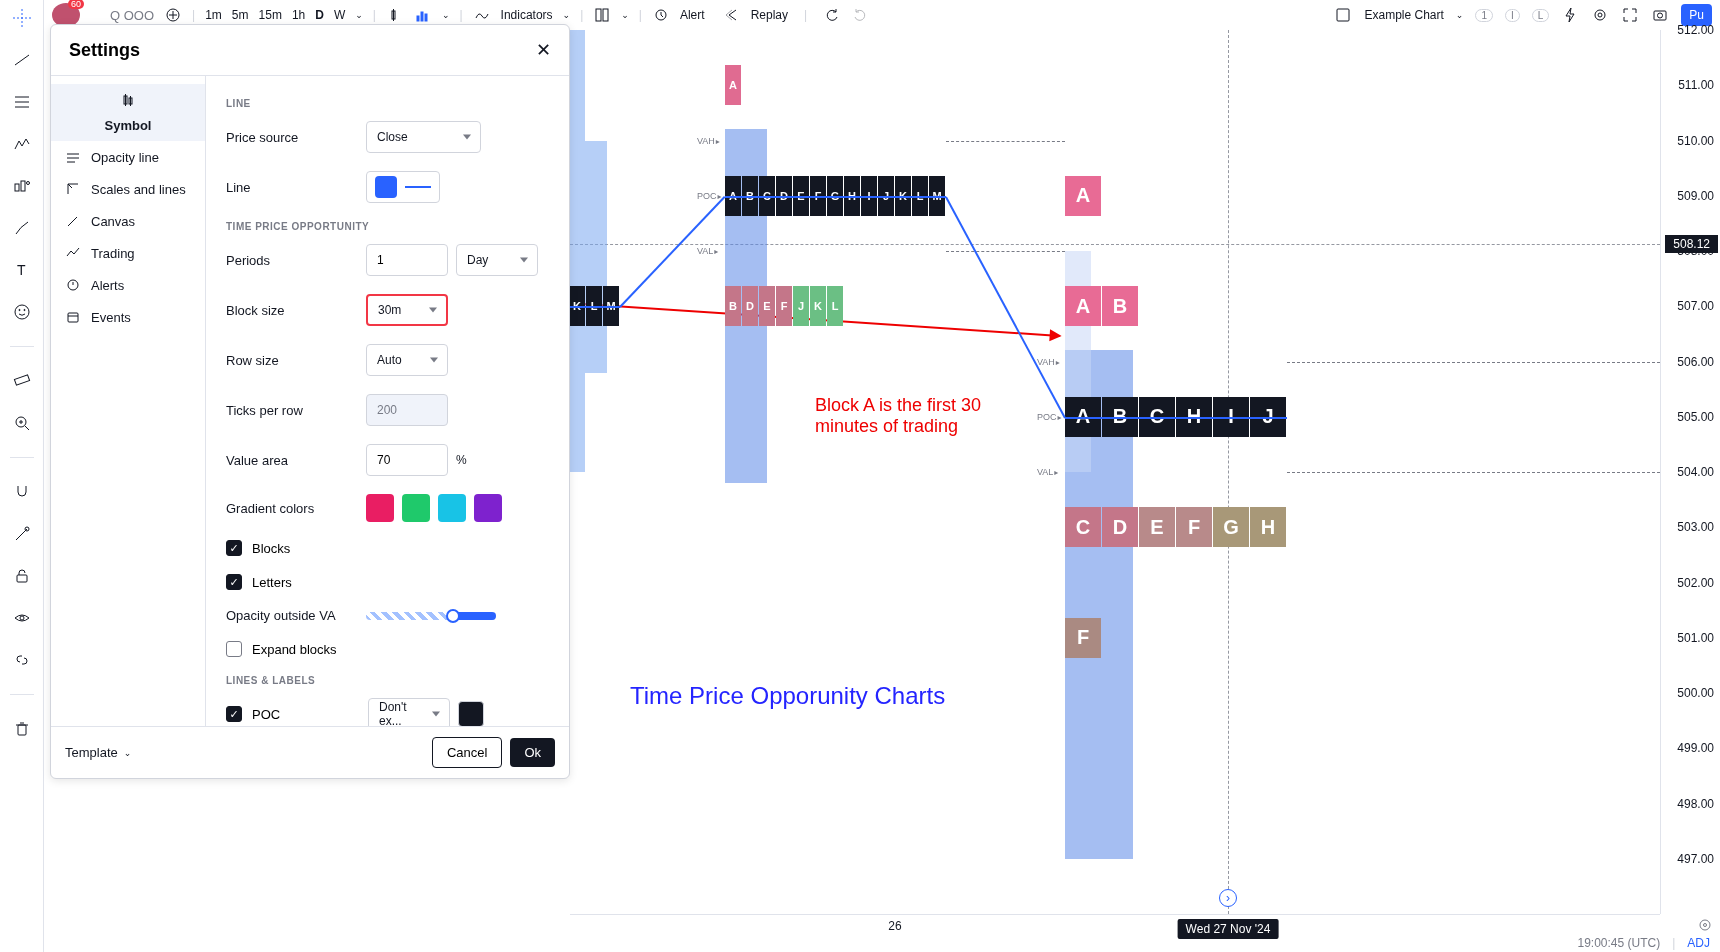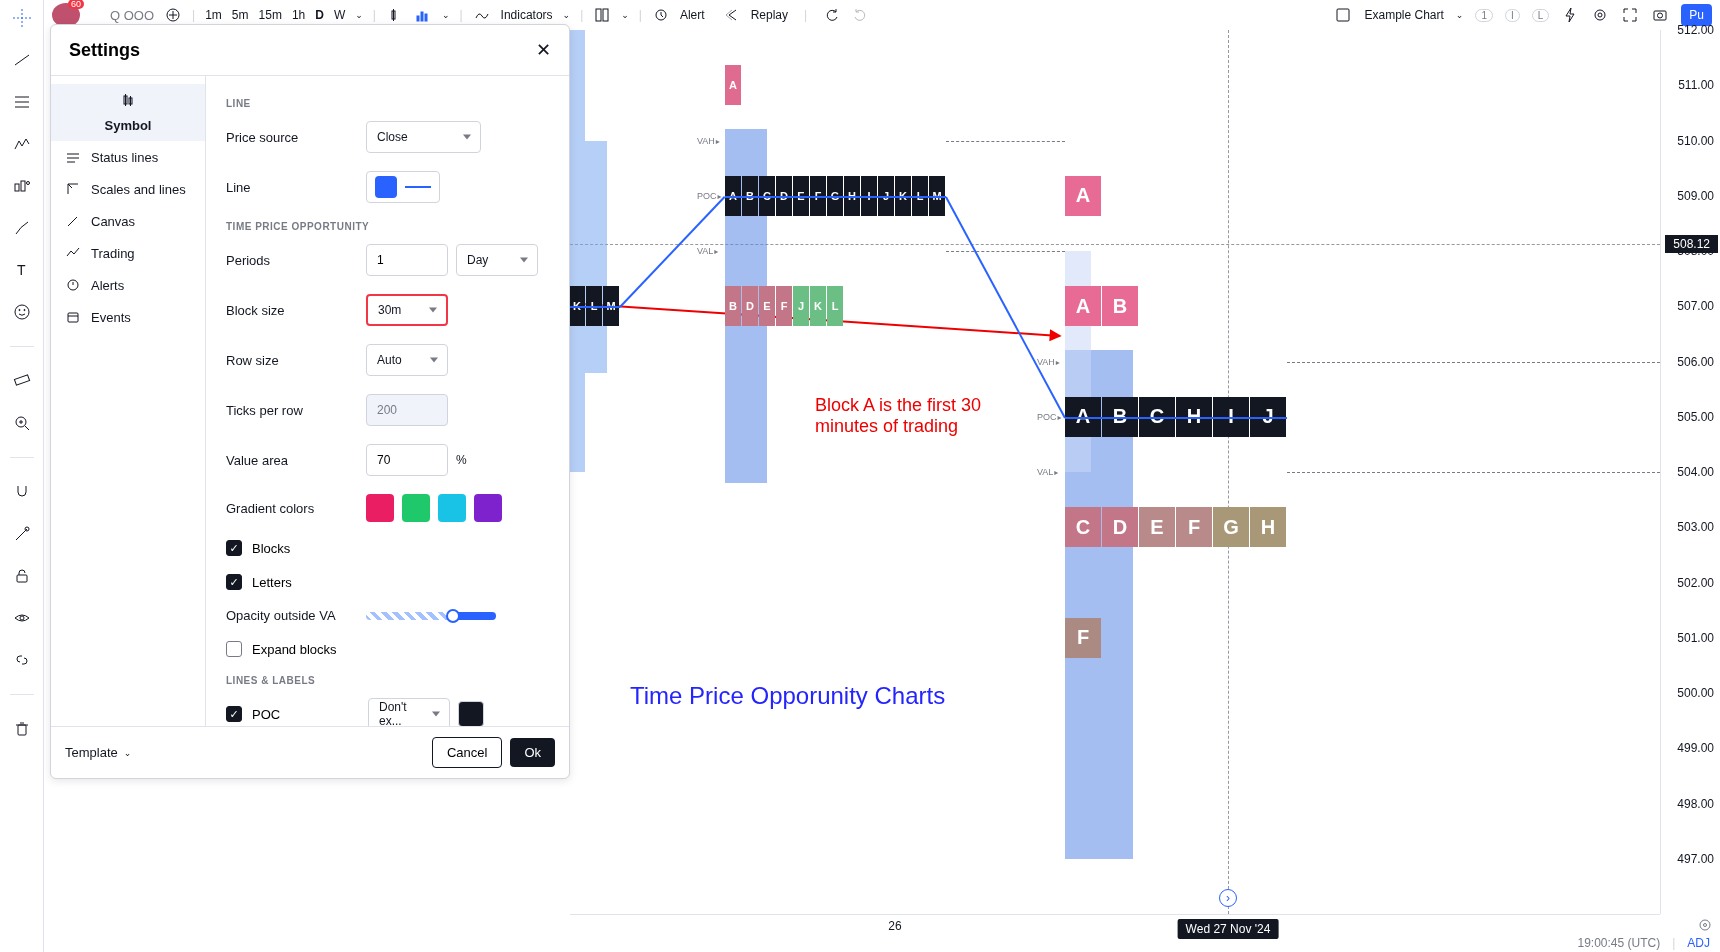--- a/index.html
+++ b/index.html
@@ -436,21 +436,21 @@
           <span>Symbol</span>
         </div>
       <div class="nav-item">
           <span class="nic">
             <svg width="14" height="14" stroke="currentColor" fill="none">
               <line x1="1" y1="4" x2="13" y2="4"></line>
               <line x1="1" y1="8" x2="13" y2="8"></line>
               <line x1="1" y1="12" x2="9" y2="12"></line>
             </svg>
           </span>
-          <span>Status lines</span>
+          <span>Opacity line</span>
         </div>
       <div class="nav-item">
           <span class="nic">
             <svg width="14" height="14" stroke="currentColor" fill="none">
               <path d="M2 12 L2 2 L6 6 M2 2 L12 2"></path>
             </svg>
           </span>
           <span>Scales and lines</span>
         </div>
       <div class="nav-item">

